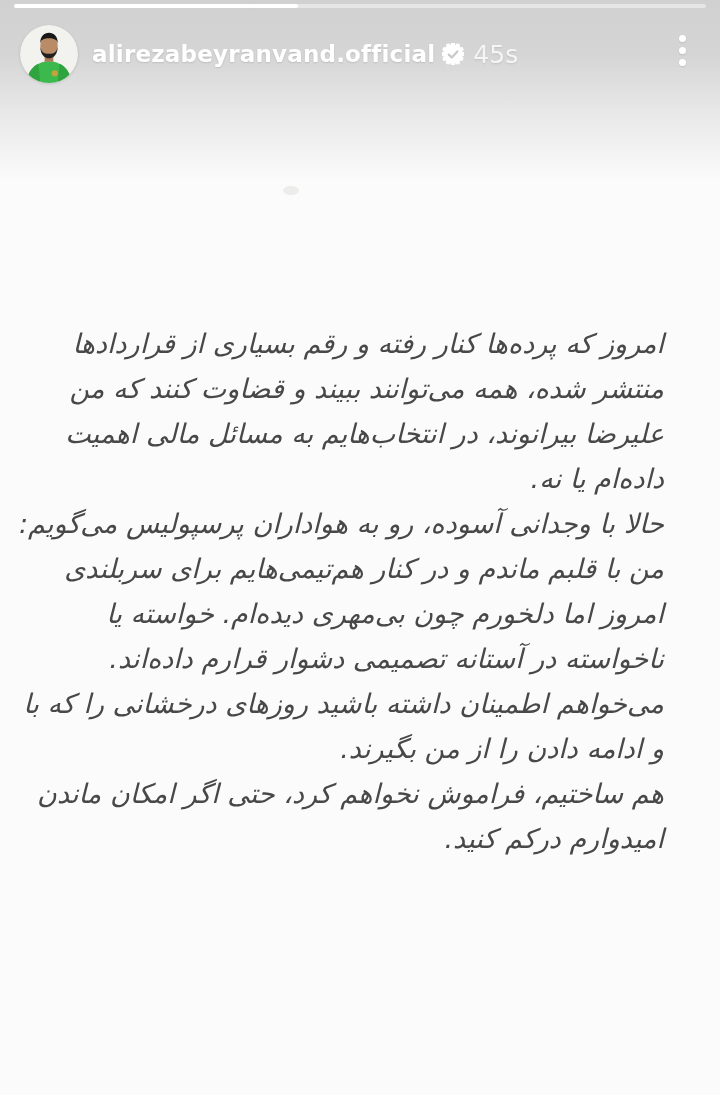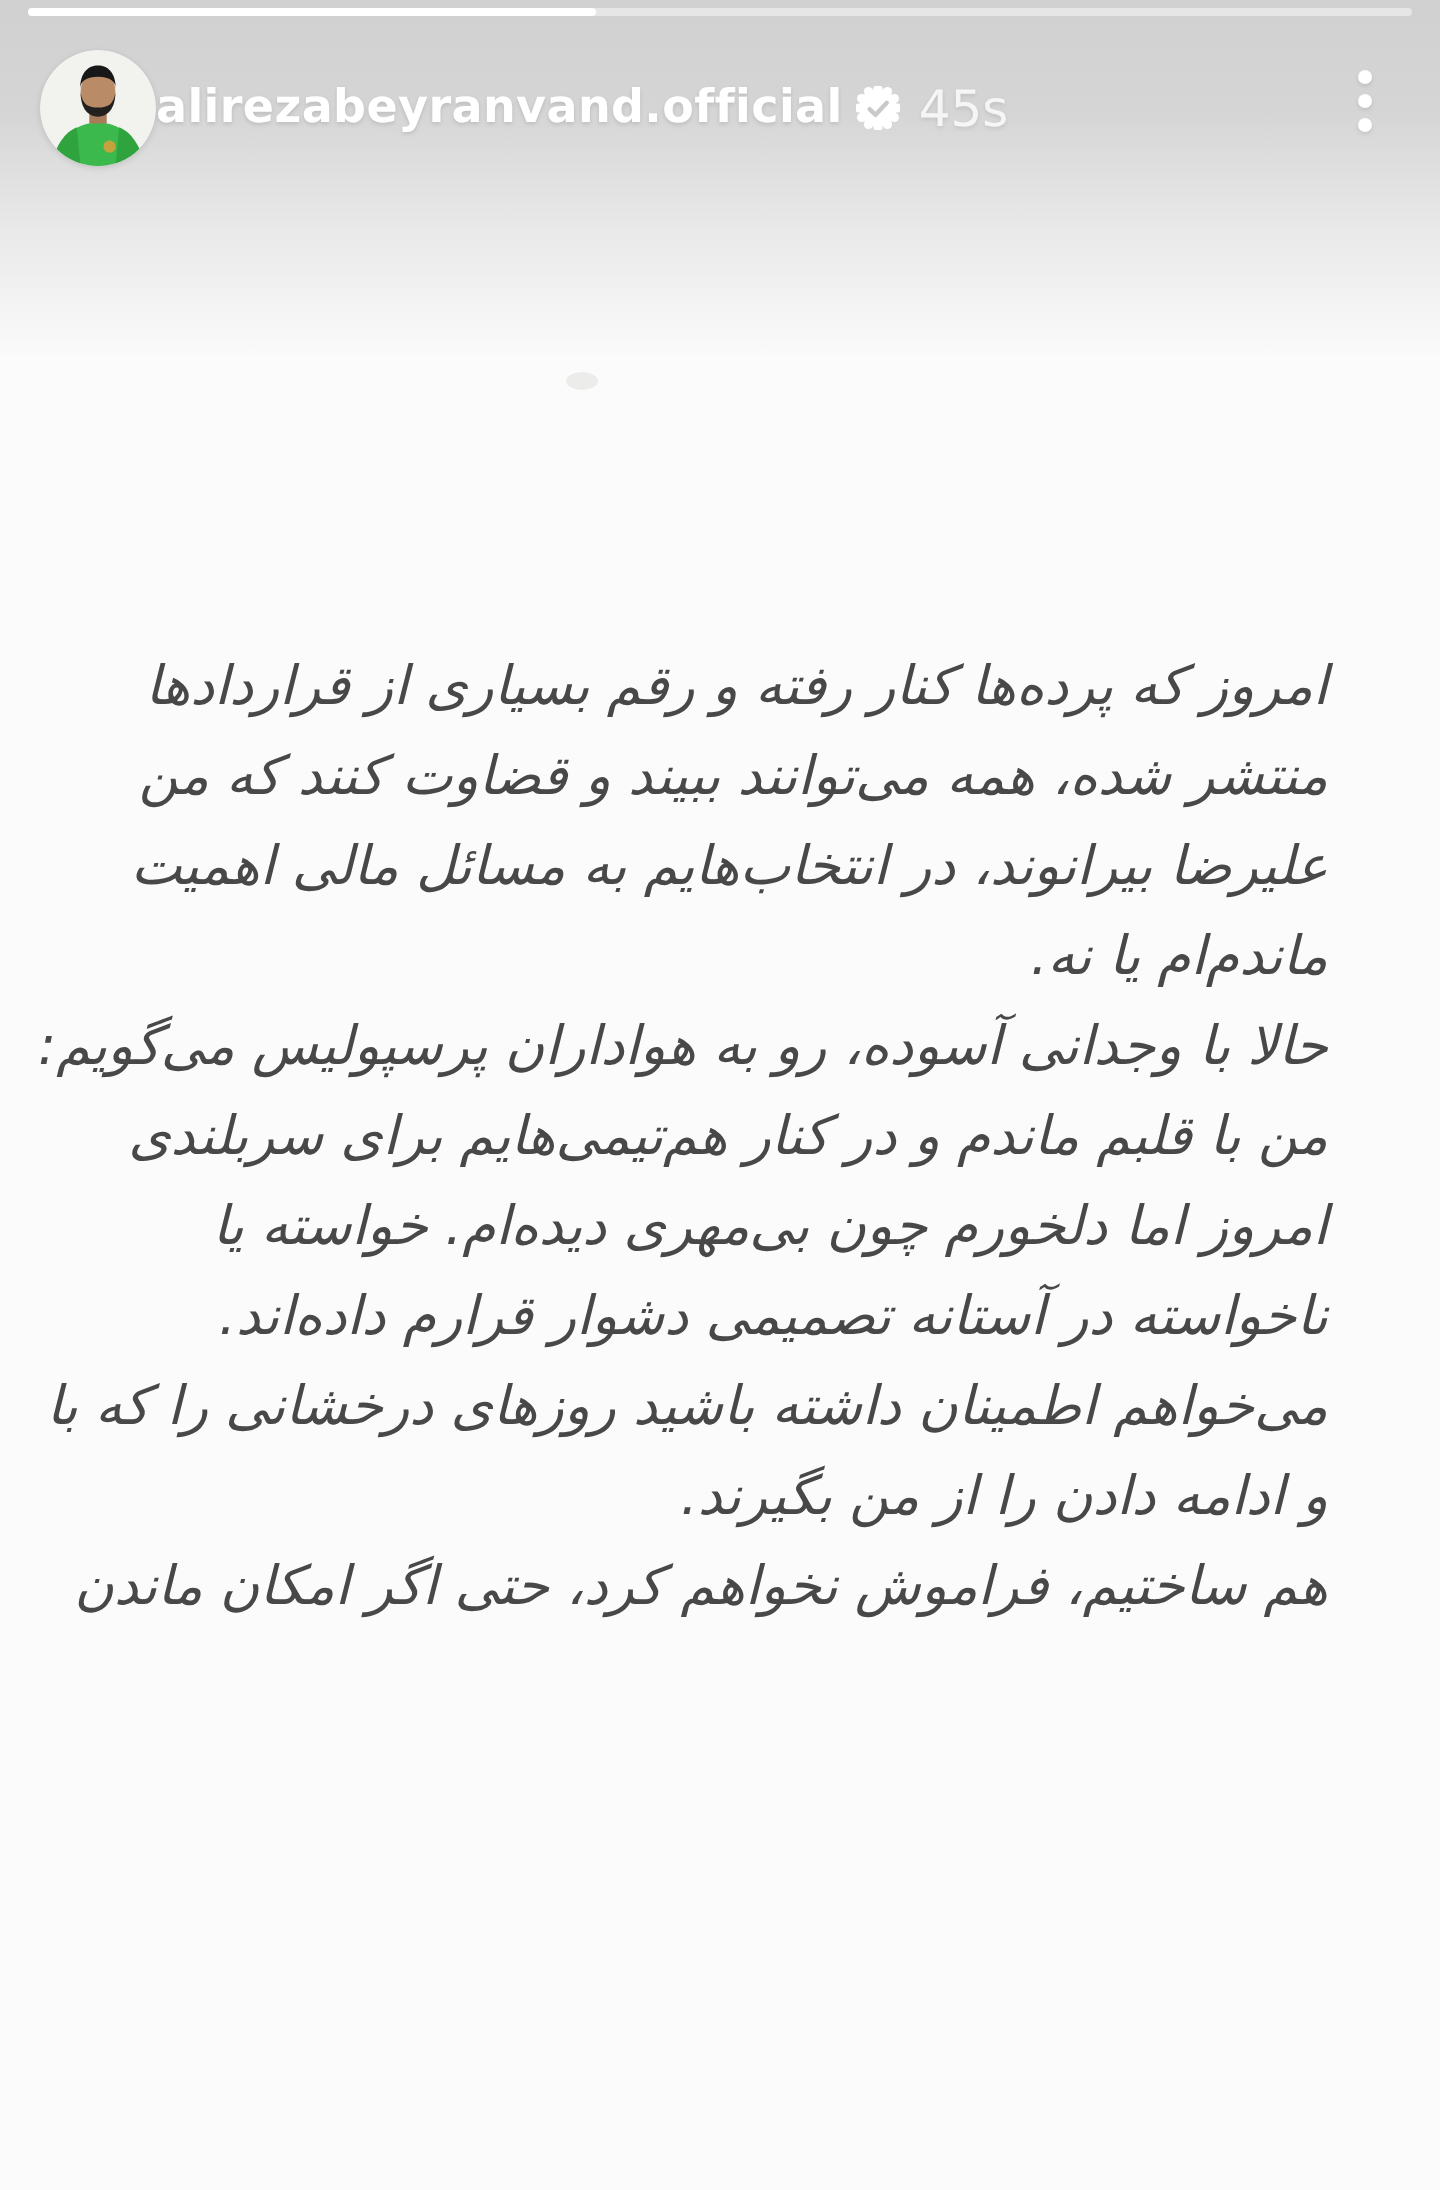--- a/index.html
+++ b/index.html
@@ -54,20 +54,21 @@
     overflow: hidden;
     margin-left: 20px;
     flex: 0 0 auto;
     box-shadow: 0 1px 3px rgba(0,0,0,0.12);
     cursor: pointer;
   }
   .avatar svg { display: block; }
   .username-row {
     display: flex;
     align-items: center;
+    margin-left: 14px;
     min-width: 0;
   }
   .username {
     color: #ffffff;
     font-size: 23px;
     font-weight: bold;
     letter-spacing: 0.2px;
     text-shadow: 0 1px 2px rgba(0,0,0,0.12);
     white-space: nowrap;
     cursor: pointer;
@@ -183,23 +184,24 @@
     <span class="dot"></span>
     <span class="dot"></span>
   </div>
 
   <div class="smudge"></div>
 
   <div class="story-text" dir="rtl">
       <div class="story-line">امروز که پرده‌ها کنار رفته و رقم بسیاری از قراردادها</div>
       <div class="story-line">منتشر شده، همه می‌توانند ببیند و قضاوت کنند که من</div>
       <div class="story-line">علیرضا بیرانوند، در انتخاب‌هایم به مسائل مالی اهمیت</div>
-      <div class="story-line">ماندم‌ام یا نه.</div>
+      <div class="story-line">داده‌ام یا نه.</div>
       <div class="story-line">حالا با وجدانی آسوده، رو به هواداران پرسپولیس می‌گویم:</div>
       <div class="story-line">من با قلبم ماندم و در کنار هم‌تیمی‌هایم برای سربلندی</div>
       <div class="story-line">امروز اما دلخورم چون بی‌مهری دیده‌ام. خواسته یا</div>
       <div class="story-line">ناخواسته در آستانه تصمیمی دشوار قرارم داده‌اند.</div>
       <div class="story-line">می‌خواهم اطمینان داشته باشید روزهای درخشانی را که با</div>
       <div class="story-line">و ادامه دادن را از من بگیرند.</div>
       <div class="story-line">هم ساختیم، فراموش نخواهم کرد، حتی اگر امکان ماندن</div>
+      <div class="story-line">امیدوارم درکم کنید.</div>
     </div>
 
 </div>
 
 </body></html>

